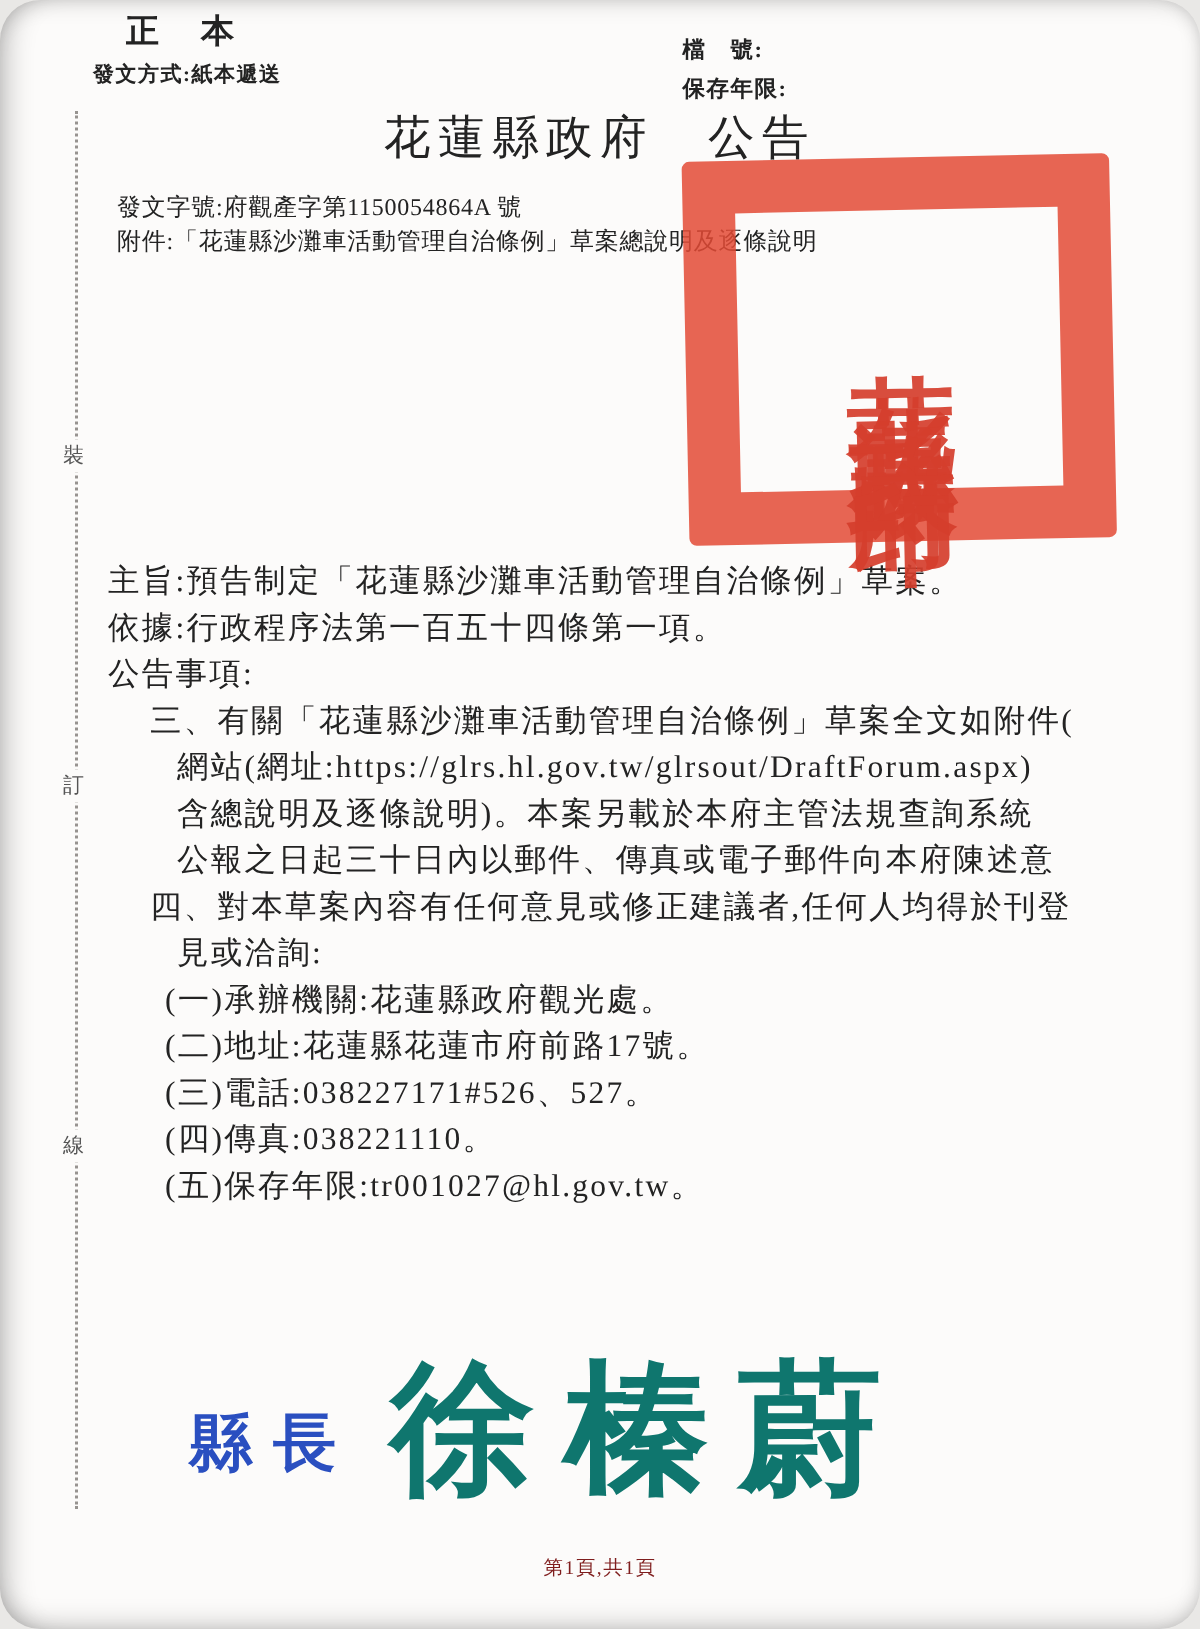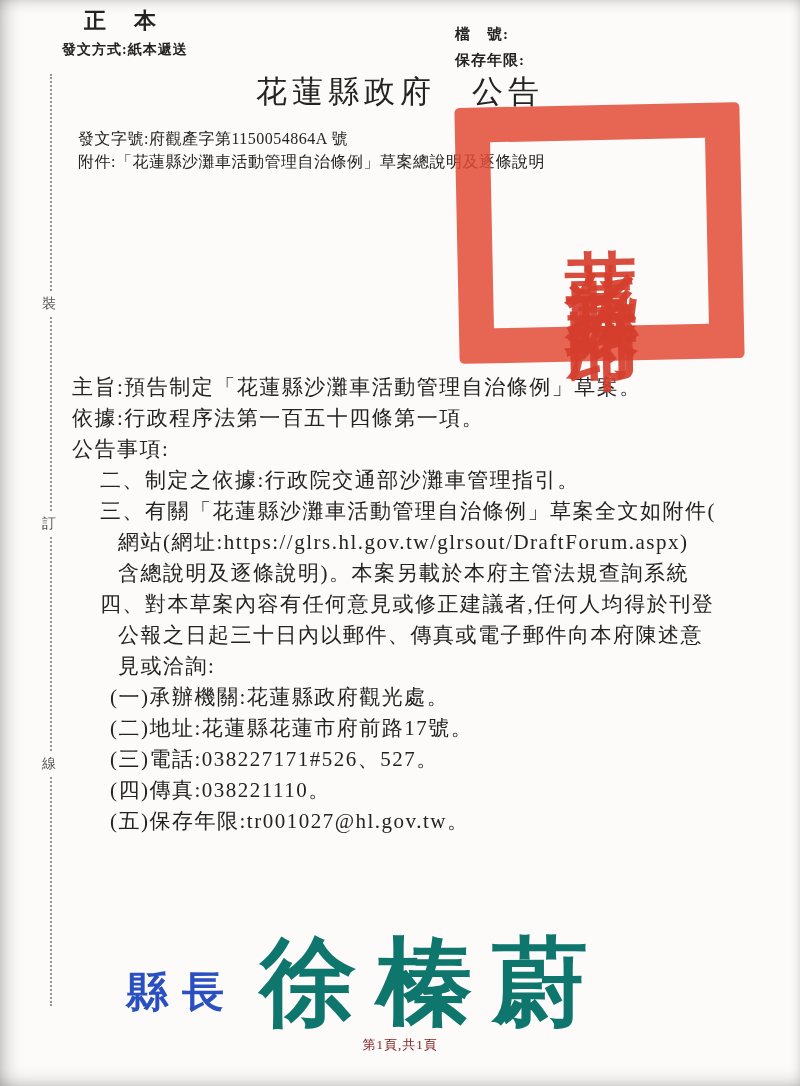--- a/index.html
+++ b/index.html
@@ -11,20 +11,21 @@
     overflow:hidden;
   }
   .page{
     position:relative;width:800px;height:1086px;
     background:#fcfbfa;
     box-shadow:
       inset 16px 0 20px -14px rgba(0,0,0,.30),
       inset -8px 0 14px -10px rgba(0,0,0,.18),
       inset 0 12px 16px -12px rgba(0,0,0,.20),
       inset 0 -14px 18px -12px rgba(0,0,0,.22);
+    border-radius: 27px;
   }
   
   .copy-type{position:absolute;left:84px;top:6px;font-size:22px;letter-spacing:3px;font-weight:bold;}
   .delivery{position:absolute;left:62px;top:41px;font-size:14px;font-weight:bold;letter-spacing:1px;}
   .file-box{position:absolute;left:455px;top:21px;font-size:15px;font-weight:bold;line-height:26px;letter-spacing:1px;}
   .doc-title{position:absolute;left:0;right:0;top:71px;text-align:center;font-size:31px;letter-spacing:5px;}
   
   .meta{position:absolute;left:78px;top:127px;font-size:16px;line-height:23px;letter-spacing:.5px;}
   
   .seal{
@@ -46,21 +47,21 @@
   .bm-1{top:513px;}
   .bm-2{top:753px;}
   
   .body-block{position:absolute;left:72px;top:372px;width:660px;font-size:21px;line-height:31px;letter-spacing:1.5px;}
   .bline{white-space:nowrap;}
   .ind0{padding-left:0;}
   .ind1{padding-left:28px;}
   .ind2{padding-left:46px;}
   .ind3{padding-left:38px;}
   
-  .signature{position:absolute;left:126px;top:928px;display:flex;align-items:center;z-index:2;}
+  .signature{position:absolute;left:126px;top:898px;display:flex;align-items:center;z-index:2;}
   .sig-title{font-size:42px;letter-spacing:14px;font-weight:bold;margin-right:22px;padding-top:18px;}
   .sig-name{font-size:96px;font-weight:bold;letter-spacing:20px;line-height:1.15;}
   
   .footer{position:absolute;left:0;right:0;top:1036px;text-align:center;font-size:13px;color:#7f1d1d;letter-spacing:1px;}
 </style>
 </head>
 <body>
 
 <div class="page">
 
@@ -83,26 +84,25 @@
 
   <div class="binding-line"></div>
   <div class="binding-mark bm-0">裝</div>
   <div class="binding-mark bm-1">訂</div>
   <div class="binding-mark bm-2">線</div>
 
   <div class="body-block">
     <div class="bline ind0">主旨:預告制定「花蓮縣沙灘車活動管理自治條例」草案。</div>
     <div class="bline ind0">依據:行政程序法第一百五十四條第一項。</div>
     <div class="bline ind0">公告事項:</div>
-    <div class="bline ind1">二、制定之依據:行政院交通部沙灘車管理指引。</div>
     <div class="bline ind1">三、有關「花蓮縣沙灘車活動管理自治條例」草案全文如附件(</div>
     <div class="bline ind2">網站(網址:https://glrs.hl.gov.tw/glrsout/DraftForum.aspx)</div>
     <div class="bline ind2">含總說明及逐條說明)。本案另載於本府主管法規查詢系統</div>
+    <div class="bline ind2">公報之日起三十日內以郵件、傳真或電子郵件向本府陳述意</div>
     <div class="bline ind1">四、對本草案內容有任何意見或修正建議者,任何人均得於刊登</div>
-    <div class="bline ind2">公報之日起三十日內以郵件、傳真或電子郵件向本府陳述意</div>
     <div class="bline ind2">見或洽詢:</div>
     <div class="bline ind3">(一)承辦機關:花蓮縣政府觀光處。</div>
     <div class="bline ind3">(二)地址:花蓮縣花蓮市府前路17號。</div>
     <div class="bline ind3">(三)電話:038227171#526、527。</div>
     <div class="bline ind3">(四)傳真:038221110。</div>
     <div class="bline ind3">(五)保存年限:tr001027@hl.gov.tw。</div>
   </div>
 
   <div class="signature">
     <span class="sig-title" style="color: rgb(42, 79, 192);">縣長</span>

